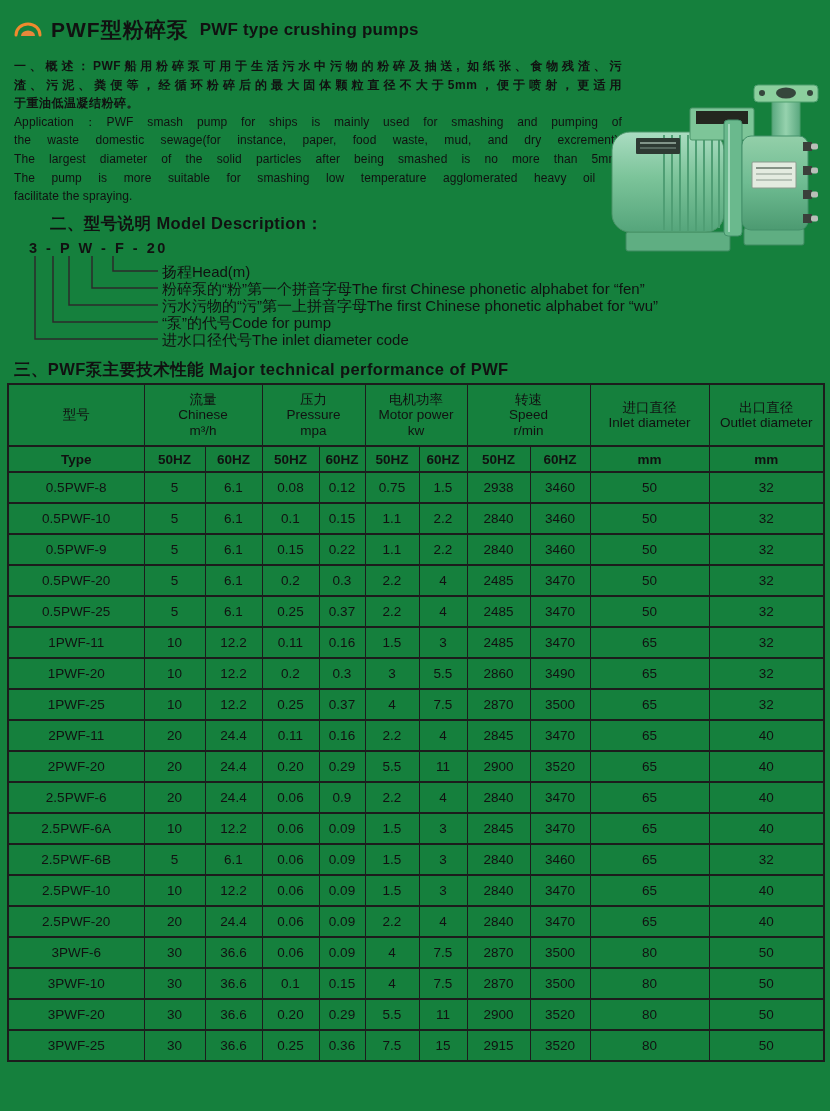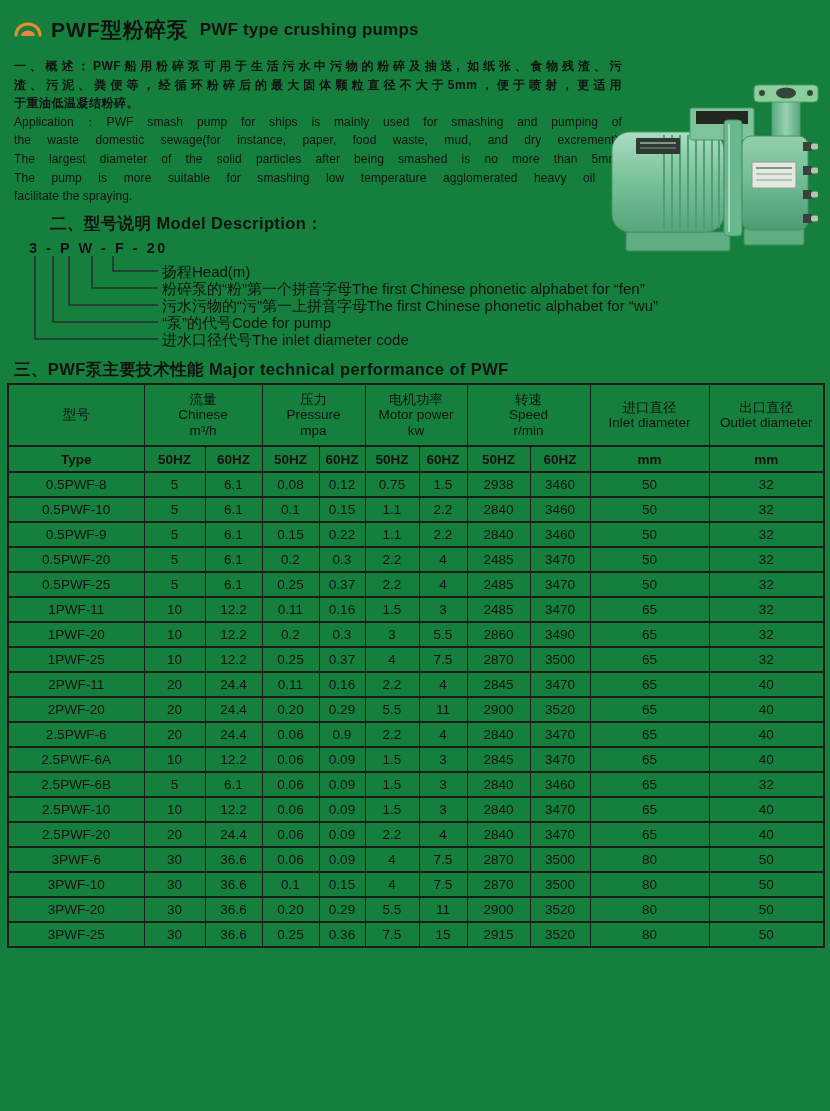--- a/index.html
+++ b/index.html
@@ -48,21 +48,21 @@
   }
   .perf-table th, .perf-table td {
     border-left:1px solid #1c1c1c; border-right:1px solid #1c1c1c;
     border-top:2px solid #1c1c1c; border-bottom:2px solid #1c1c1c;
     text-align:center; vertical-align:middle; font-weight:400;
     padding:0 2px; overflow:hidden;
   }
   .perf-table { border:2px solid #1c1c1c; }
   .perf-table thead tr.hrow1 th { height:62px; white-space:pre-line; line-height:15.5px; }
   .perf-table thead tr.hrow2 th { height:26px;font-weight:bold; }
-  .perf-table tbody tr { height:25px;padding-left:11px; }
+  .perf-table tbody tr { height:31px;padding-left:11px; }
 </style>
 </head>
 <body>
 
 <div class="page">
 
   <div class="title-bar">
     <span class="title-icon">
       <svg width="32" height="20" viewBox="0 0 32 20">
         <path d="M4,15 A12,11 0 0 1 28,15" fill="none" stroke="#ef8a2e" stroke-width="3" stroke-linecap="round"></path>

